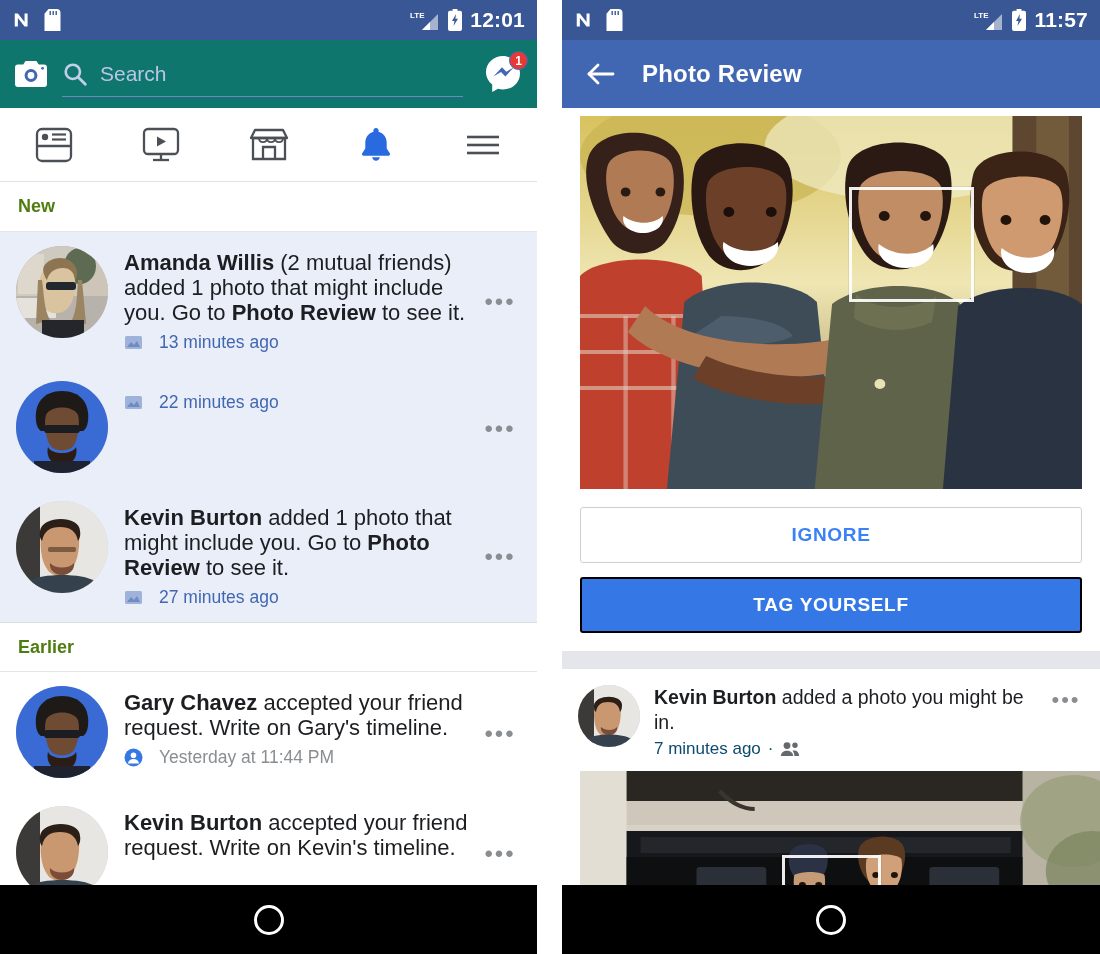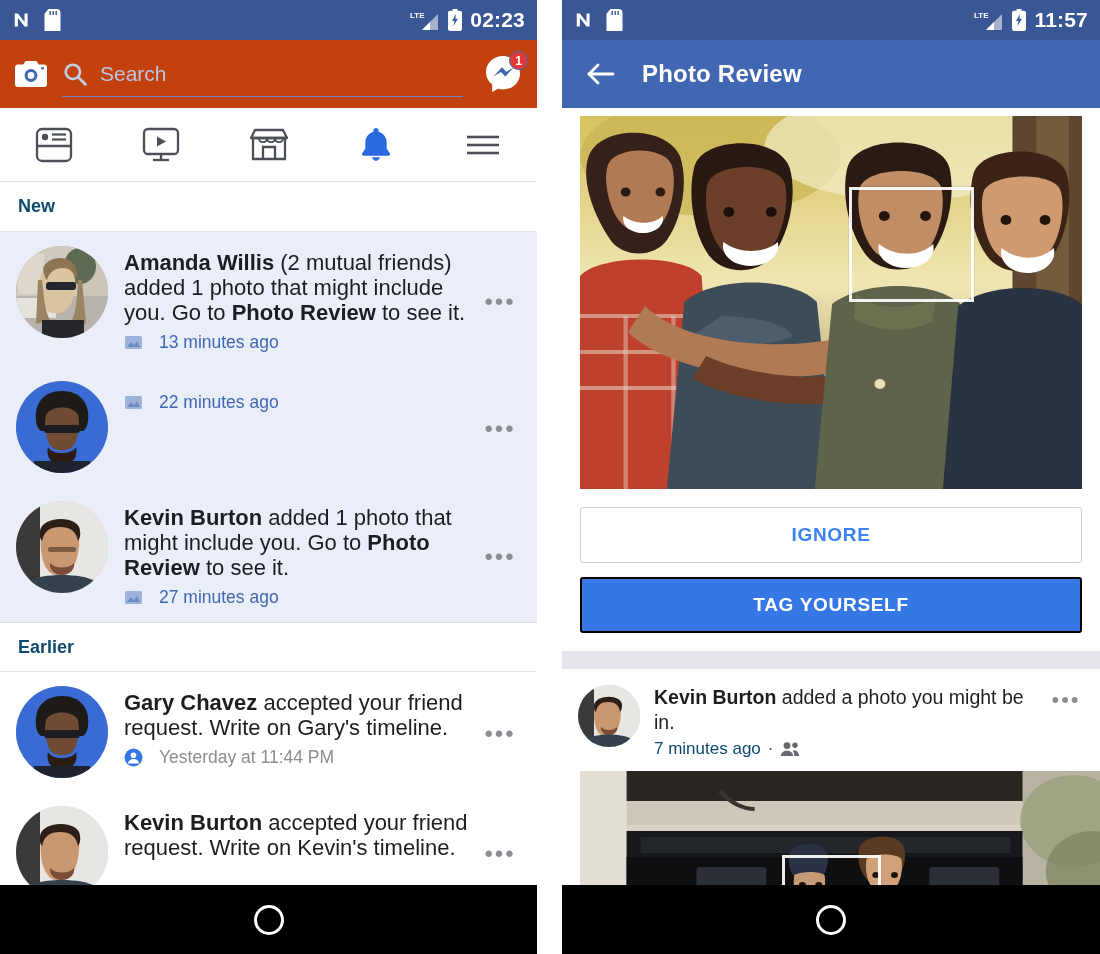--- a/index.html
+++ b/index.html
@@ -25,21 +25,21 @@
     display: flex; align-items: center;
     padding: 0 12px; color: #e9edf6;
   }
   .sb-left { display: flex; align-items: center; gap: 10px; }
   .sb-right { margin-left: auto; display: flex; align-items: center; gap: 8px; }
   .sb-time { font-size: 21px; font-weight: bold; color: #fff; letter-spacing: .2px; }
   .ico { display:inline-block; line-height:0; }
 
   
   .fb-header {
-    height: 68px; background: #c2410c;
+    height: 68px; background: #0f766e;
     display: flex; align-items: center; padding: 16px 14px; gap: 14px;
   }
   .searchwrap {
     flex: 1; display: flex; align-items: center; gap: 12px;
     border-bottom: 1px solid #6d86c4; height: 46px; margin-right: 6px;
   }
   .search-ph {
     color: #b9c6e4; font-size: 21px; font-weight: 400;
   }
   .msgr { position: relative; width: 40px; height: 40px; }
@@ -59,21 +59,21 @@
   .tab {
     flex: 1; display: flex; align-items: center; justify-content: center;
     height: 100%;
   }
 
   
   .section-head {
     height: 50px; background:#fff; display: flex; align-items: center;
     padding-left: 18px; border-bottom: 1px solid #e4e6eb;
   }
-  .section-head span { font-size: 18px; font-weight: bold; color: #0c4a6e; }
+  .section-head span { font-size: 18px; font-weight: bold; color: #4d7c0f; }
 
   
   .notif-group-new { background: #e9eef8; }
   .notif-group-earlier { background: #ffffff; }
   .notif {
     display: flex; align-items: flex-start;
     padding: 14px 14px 14px 16px;
   }
   .avatar {
     width: 92px; height: 92px; border-radius: 50%;
@@ -172,21 +172,21 @@
             <path fill="#fff" d="M12 21 28 5v16z" opacity=".55"></path>
             <path fill="#fff" d="M12 21 20 13v8z"></path>
           </svg>
         </span>
         <span class="ico">
           <svg width="14" height="22" viewBox="0 0 14 22">
               <path fill="#fff" d="M4.6 0h4.8v1.8H12a2 2 0 0 1 2 2V20a2 2 0 0 1-2 2H2a2 2 0 0 1-2-2V3.8a2 2 0 0 1 2-2h2.6z"></path>
               <path fill="#3a5795" d="M8 5 4 12h2.5l-1 5 4.5-7.2H7.4z"></path>
             </svg>
         </span>
-        <span class="sb-time">02:23</span>
+        <span class="sb-time">12:01</span>
       </div>
     </div>
 
     <div class="fb-header">
       <span class="ico">
         <svg width="34" height="30" viewBox="0 0 34 30">
           <path fill="#fff" d="M11.5 2h11l2.2 3.4H30A3 3 0 0 1 33 8.4V25a3 3 0 0 1-3 3H4a3 3 0 0 1-3-3V8.4a3 3 0 0 1 3-3h5.3z"></path>
           <circle cx="17" cy="16.5" r="6.4" fill="#4267b2"></circle>
           <circle cx="17" cy="16.5" r="3.4" fill="#fff"></circle>
           <circle cx="28.6" cy="9.3" r="1.4" fill="#4267b2"></circle>

